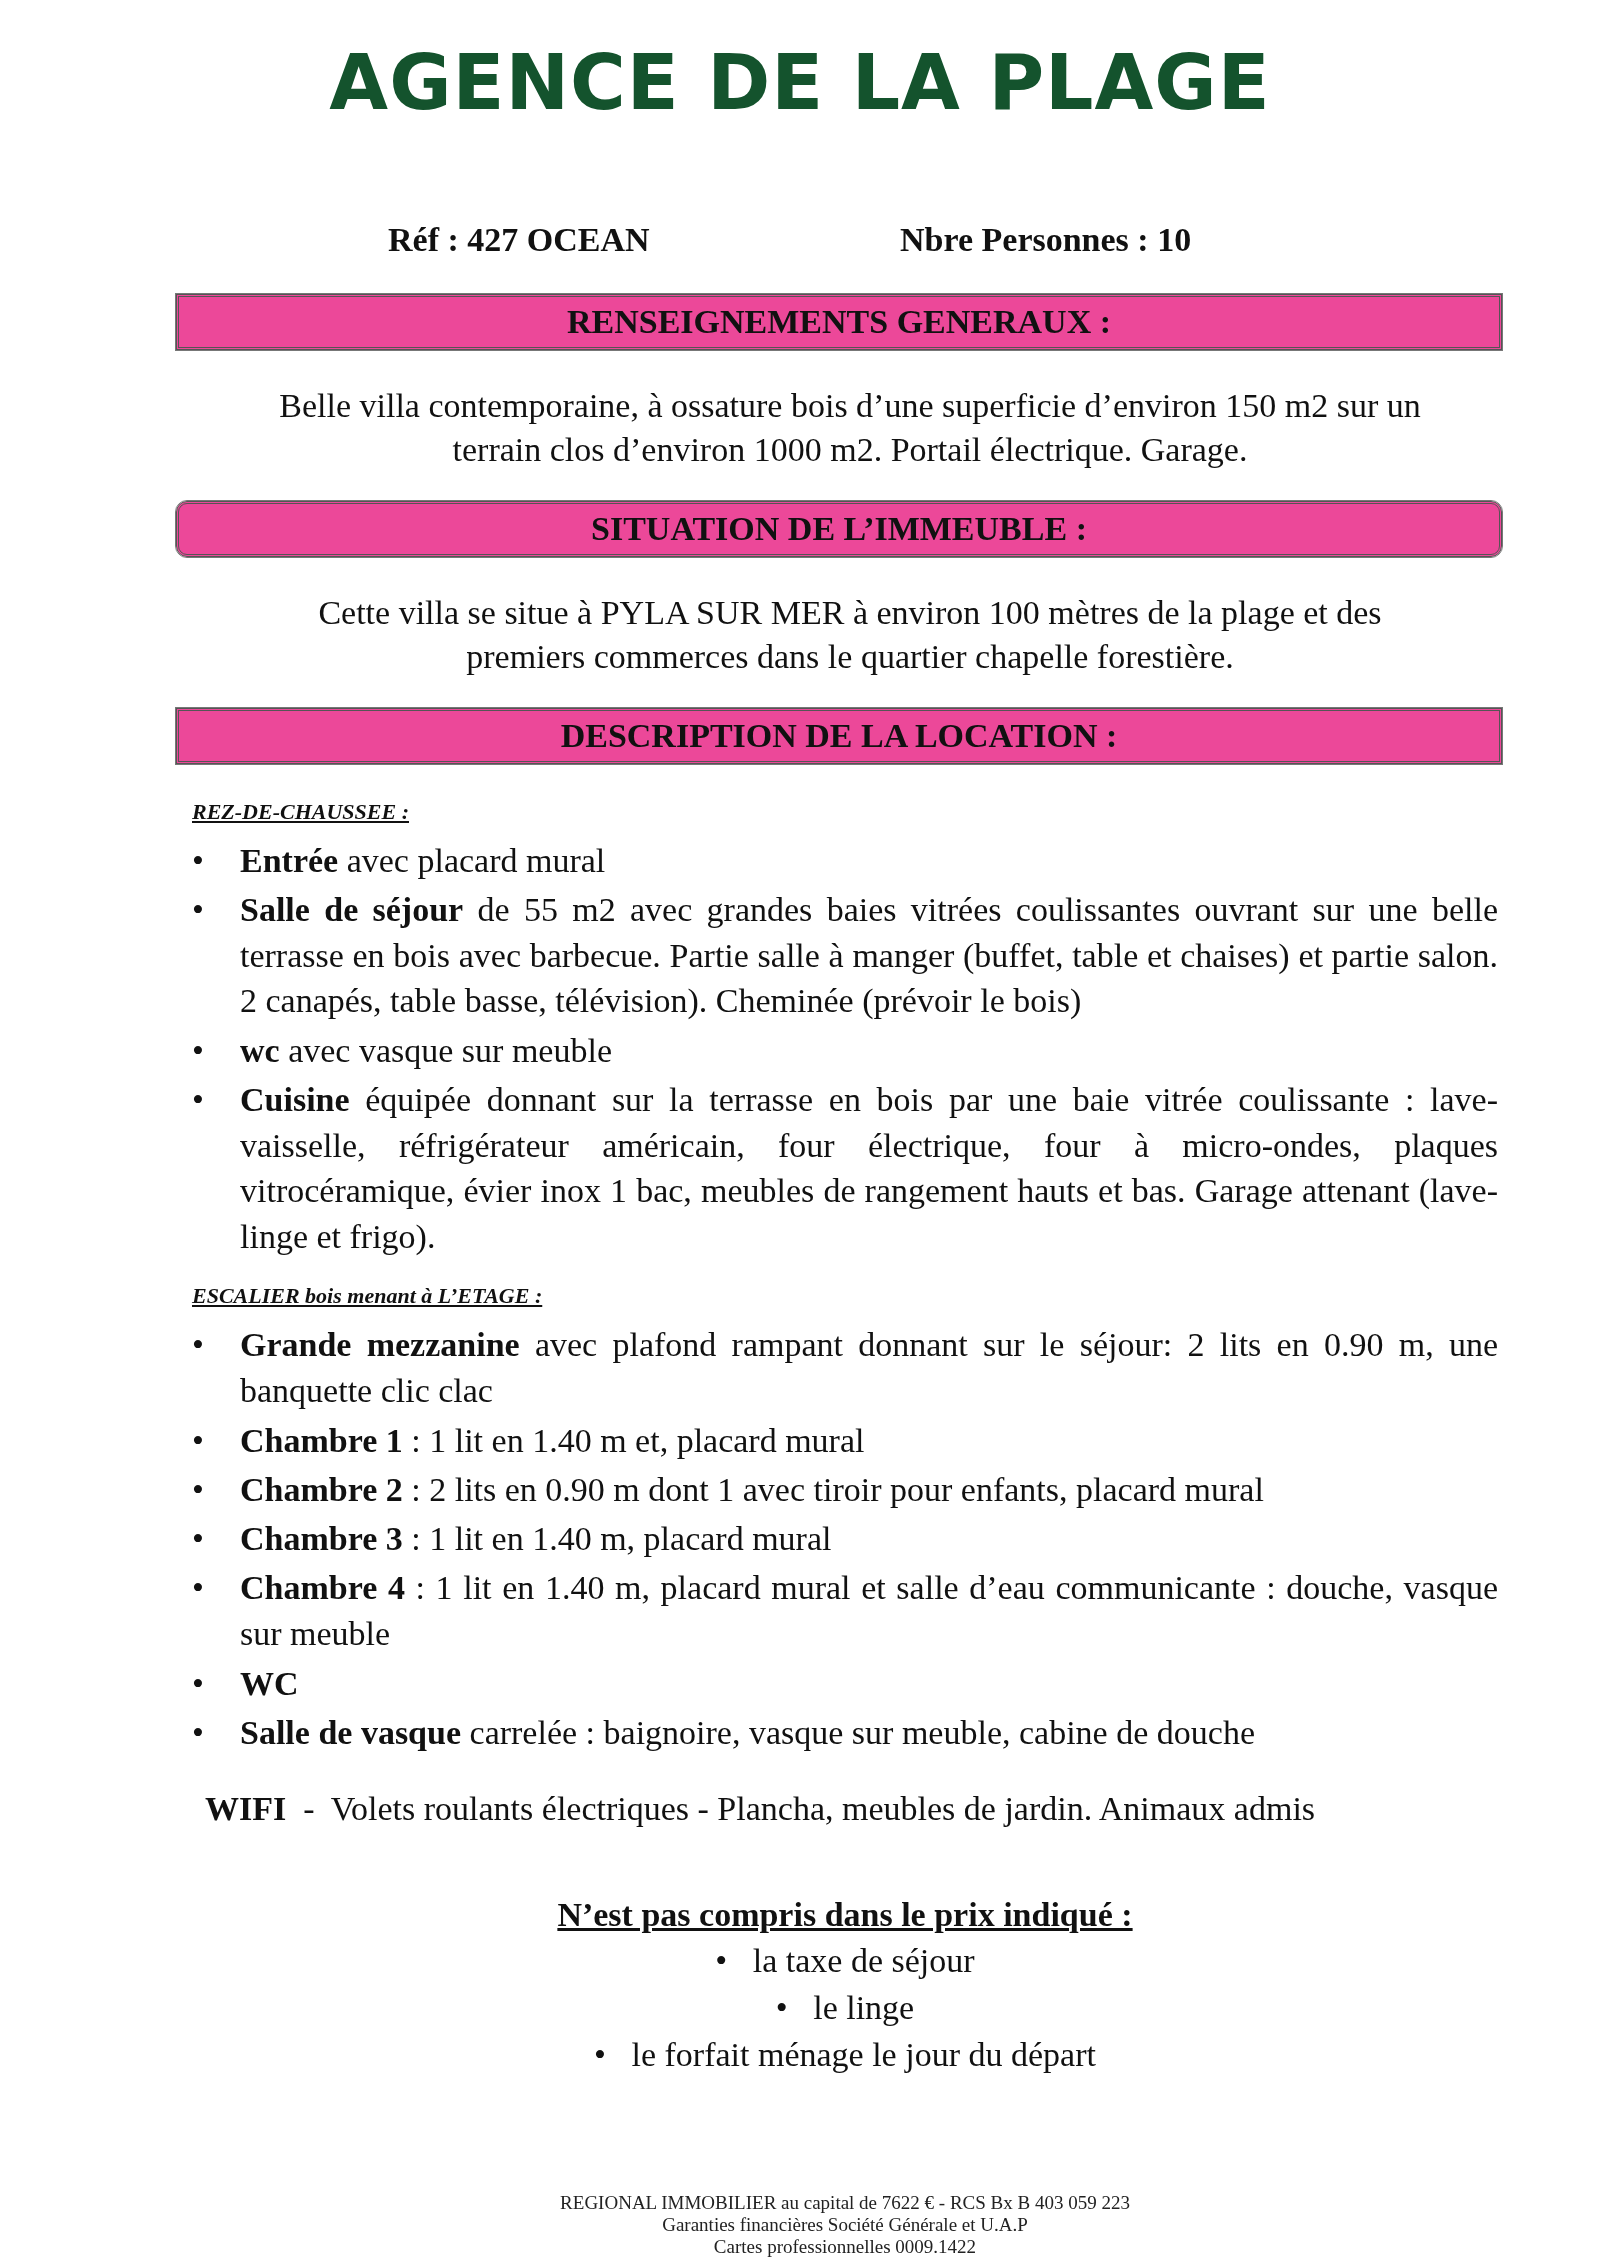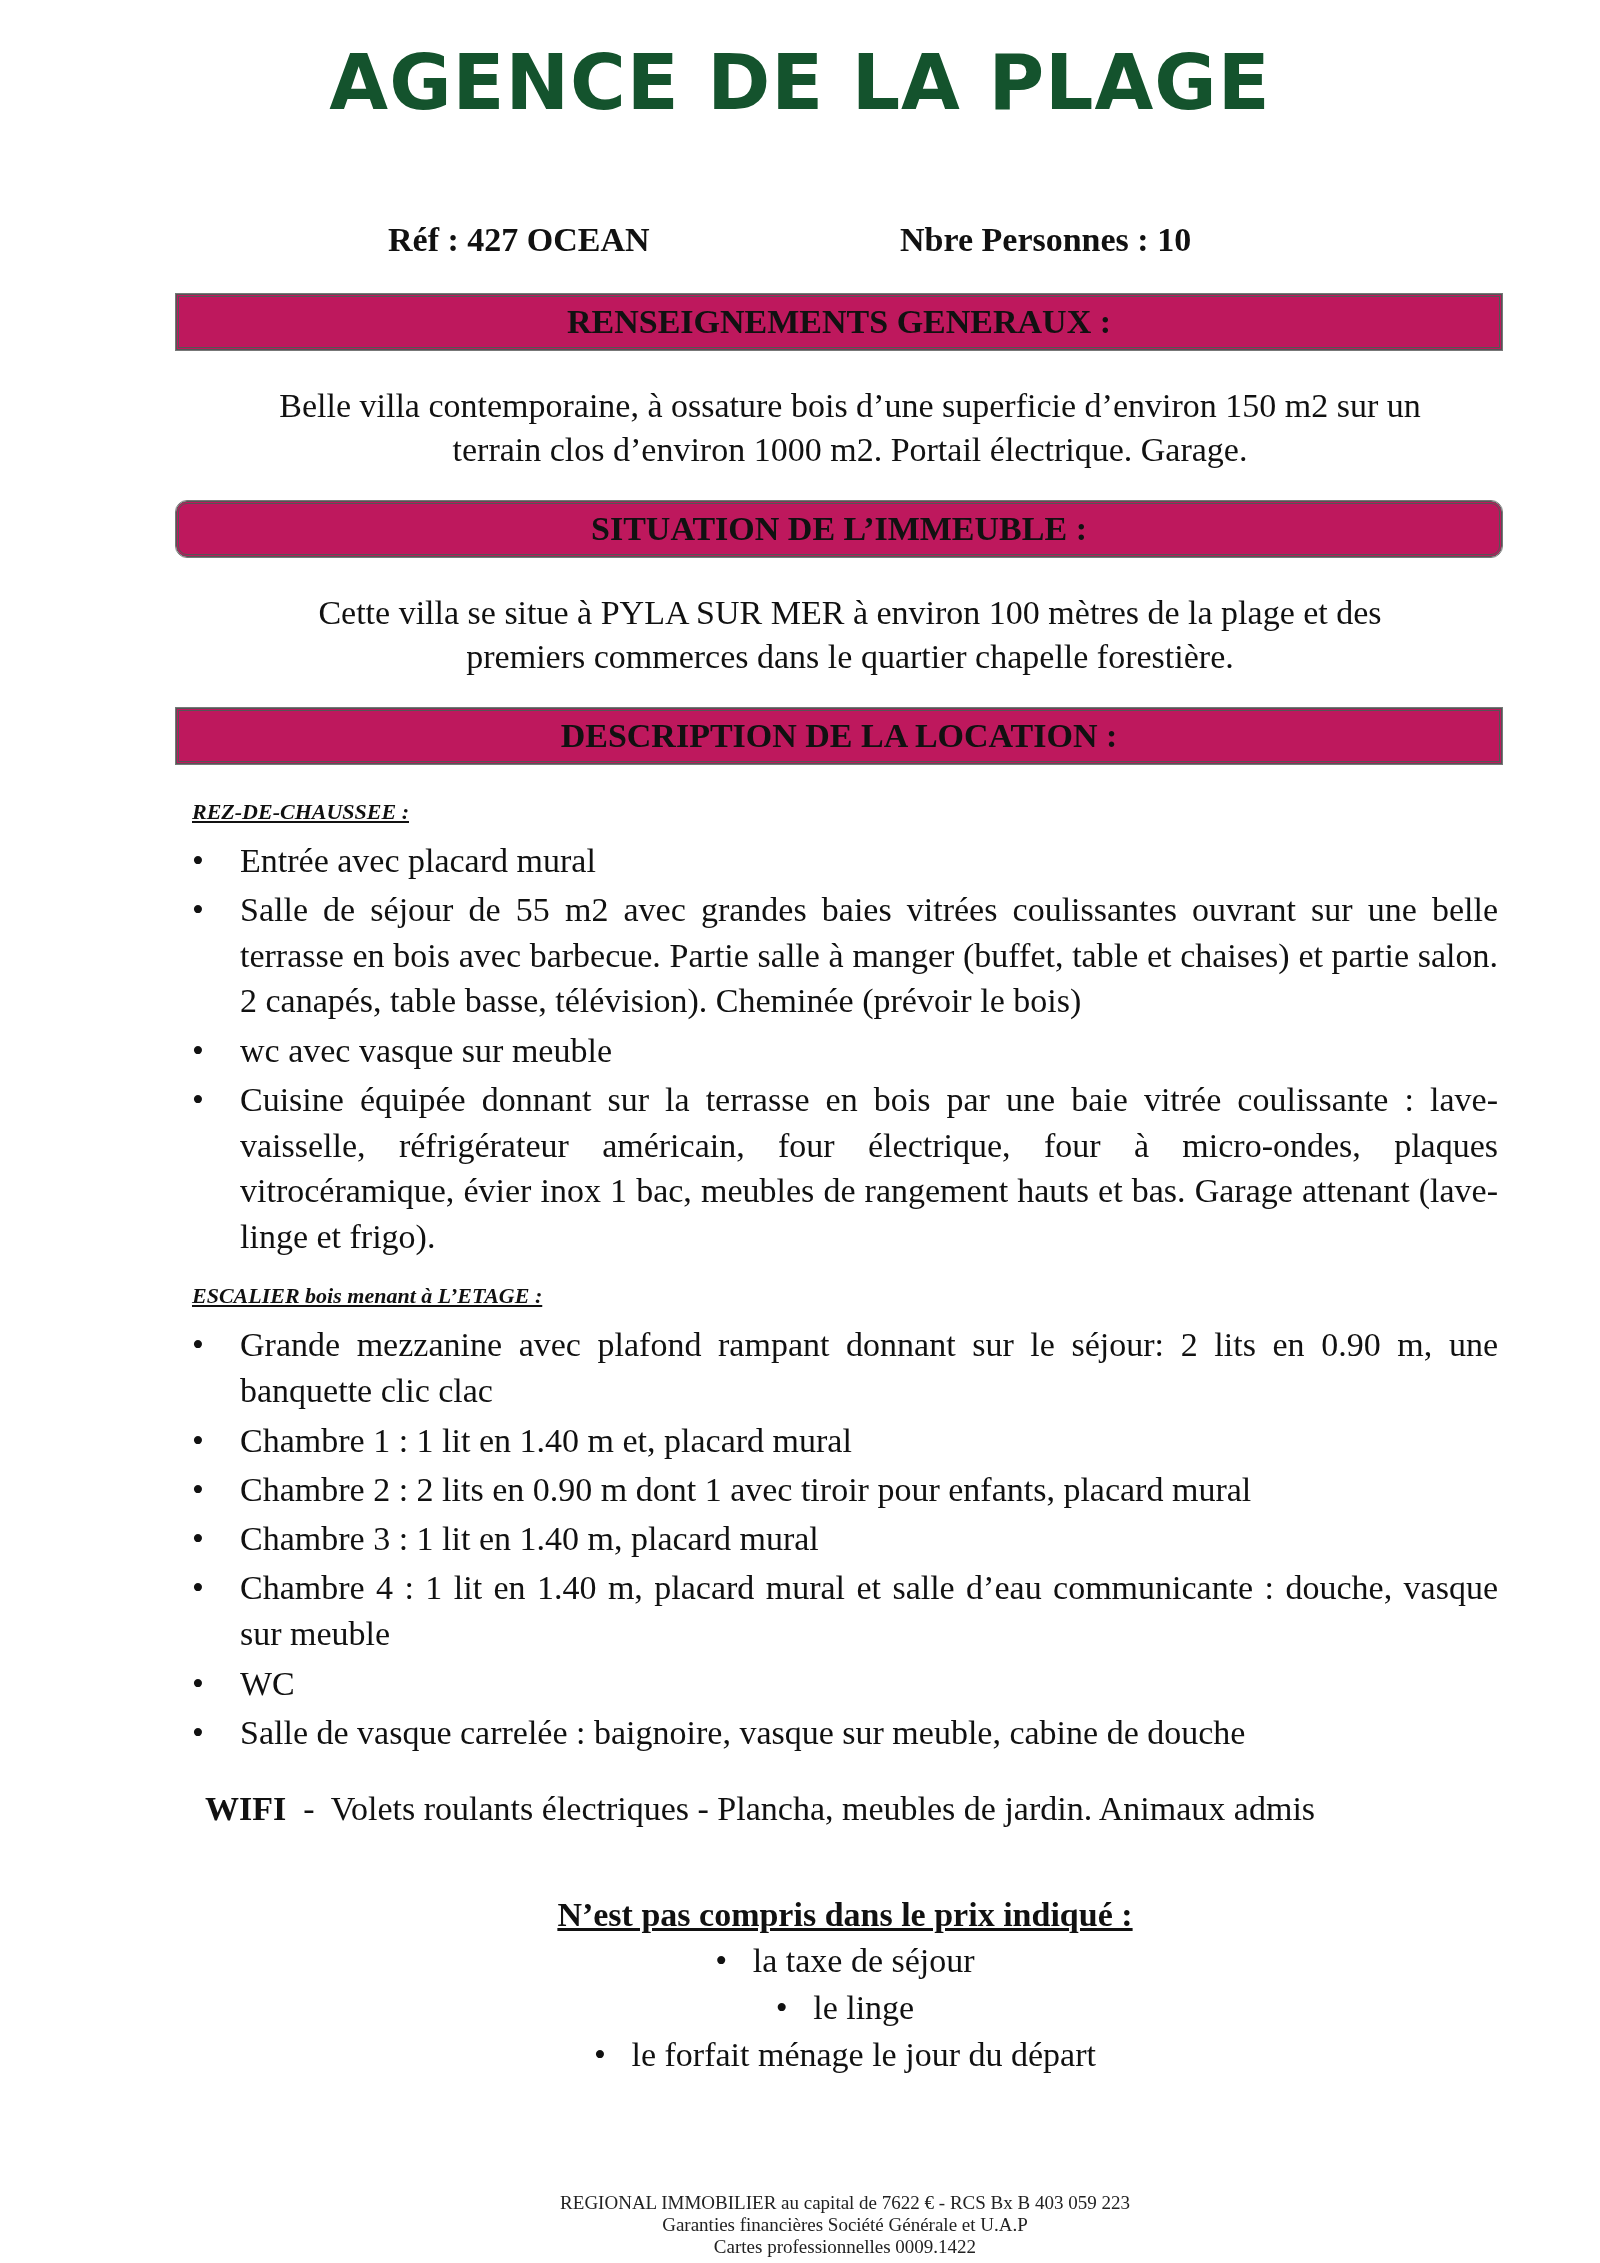--- a/index.html
+++ b/index.html
@@ -3,30 +3,30 @@
 <meta charset="utf-8">
 <style>
   html, body { margin: 0; padding: 0; background: #ffffff; }
   body { width: 1600px; height: 2263px; position: relative; overflow: hidden;
          font-family: "Liberation Serif", "DejaVu Serif", serif; color: #111; }
   .abs { position: absolute; }
   .title { left: 0; width: 1600px; top: 38px; text-align: center;
            font-family: "DejaVu Sans", "Liberation Sans", sans-serif; font-weight: bold;
            font-size: 76px; color: #14532d; letter-spacing: 1px; line-height: 90px; }
   .refline { top: 218px; font-size: 34px; font-weight: bold; line-height: 44px; }
-  .box { left: 176px; width: 1320px; height: 50px; background: #be185d;
+  .box { left: 176px; width: 1320px; height: 50px; background: #ec4899;
          border: 3px double #555; outline: 1px solid #777; box-sizing: content-box;
          text-align: center; font-weight: bold; font-size: 34px; line-height: 50px; }
   .para { left: 190px; width: 1320px; text-align: center; font-size: 34px; line-height: 44px; }
   .subhead { left: 192px; font-style: italic; font-weight: bold; font-size: 22px;
              text-decoration: underline; line-height: 44px; }
   .item { left: 192px; width: 1306px; font-size: 34px; line-height: 45.5px; }
   .item .bullet { position: absolute; left: 0; top: 0; }
   .item .txt { display: block; margin-left: 48px; text-align: justify; }
-  .item .txt b { font-weight: normal; }
+  .item .txt b { font-weight: bold; }
   .extras { left: 0; width: 1600px; text-align: center; font-size: 34px; line-height: 44px; }
   .excl-title { left: 0; width: 1600px; text-align: center; font-size: 34px; font-weight: bold;
                 text-decoration: underline; line-height: 44px; }
   .excl-item { left: 0; width: 1600px; text-align: center; font-size: 34px; line-height: 44px; }
   .footer { left: 0; width: 1600px; text-align: center; font-size: 19px; line-height: 22px; color: #222; }
 </style>
 </head>
 <body>
 
 <div class="abs title">AGENCE DE LA PLAGE</div>

